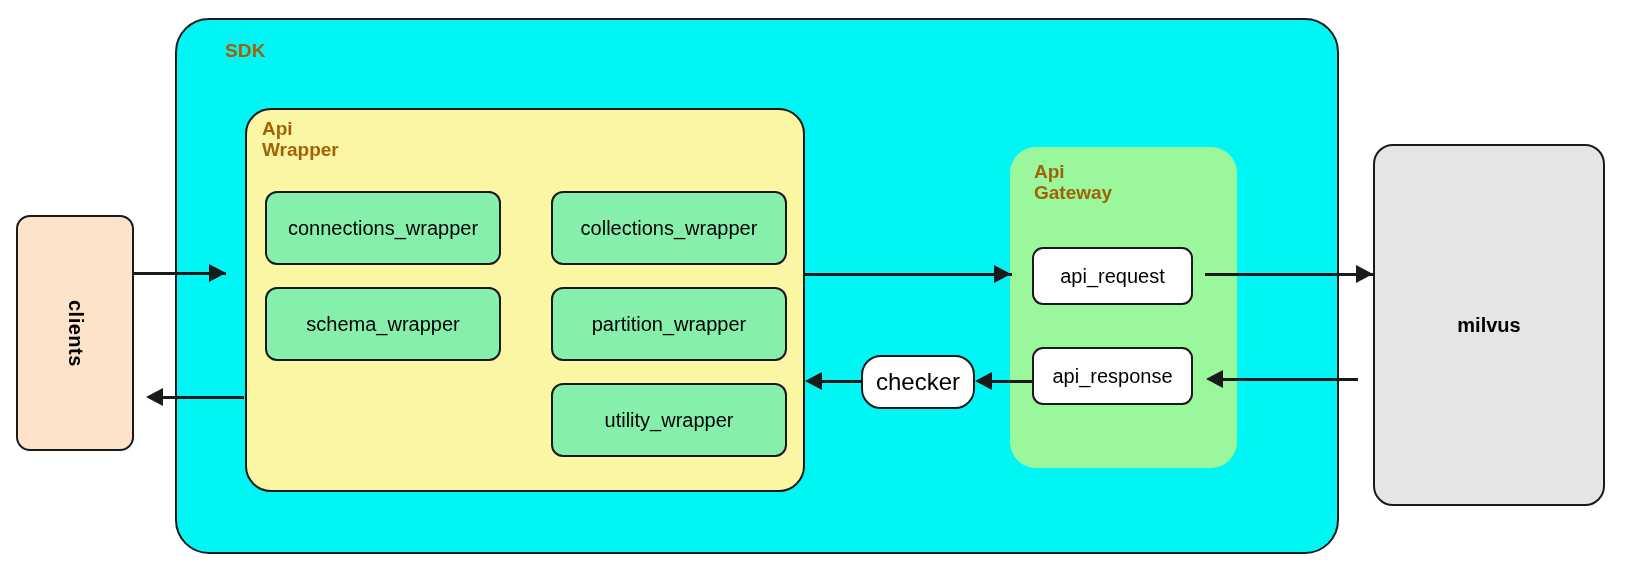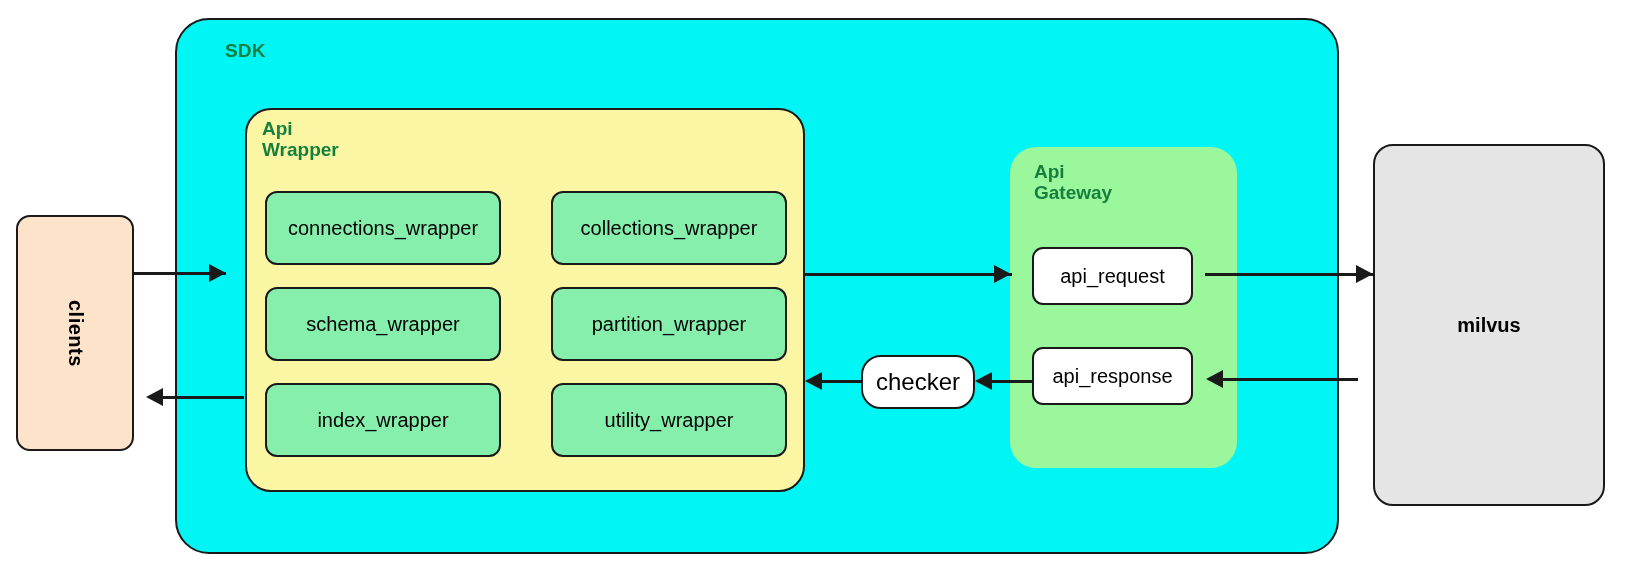--- a/index.html
+++ b/index.html
@@ -22,21 +22,21 @@
   .box {
     position: absolute;
     box-sizing: border-box;
     border: 2px solid #1a1a1a;
     display: flex;
     align-items: center;
     justify-content: center;
   }
   .lbl {
     font-weight: bold;
-    color: #15803d;
+    color: #a16207;
     white-space: pre-line;
     line-height: 1.12;
   }
   .plain-lbl {
     color: #000000;
     white-space: nowrap;
   }
 
   
   #sdk-container {
@@ -187,23 +187,20 @@
   </div>
   <div class="box wrapper-node" style="left:551px; top:191px;">
     <span class="plain-lbl">collections_wrapper</span>
   </div>
   <div class="box wrapper-node" style="left:265px; top:287px;">
     <span class="plain-lbl">schema_wrapper</span>
   </div>
   <div class="box wrapper-node" style="left:551px; top:287px;">
     <span class="plain-lbl">partition_wrapper</span>
   </div>
-  <div class="box wrapper-node" style="left:265px; top:383px;">
-    <span class="plain-lbl">index_wrapper</span>
-  </div>
   <div class="box wrapper-node" style="left:551px; top:383px;">
     <span class="plain-lbl">utility_wrapper</span>
   </div>
 
   <div class="box" id="api-gateway-container">
     <div class="lbl" id="api-gateway-title">Api
 Gateway</div>
   </div>
 
   <div class="box gateway-node" style="left:1032px; top:247px;">

